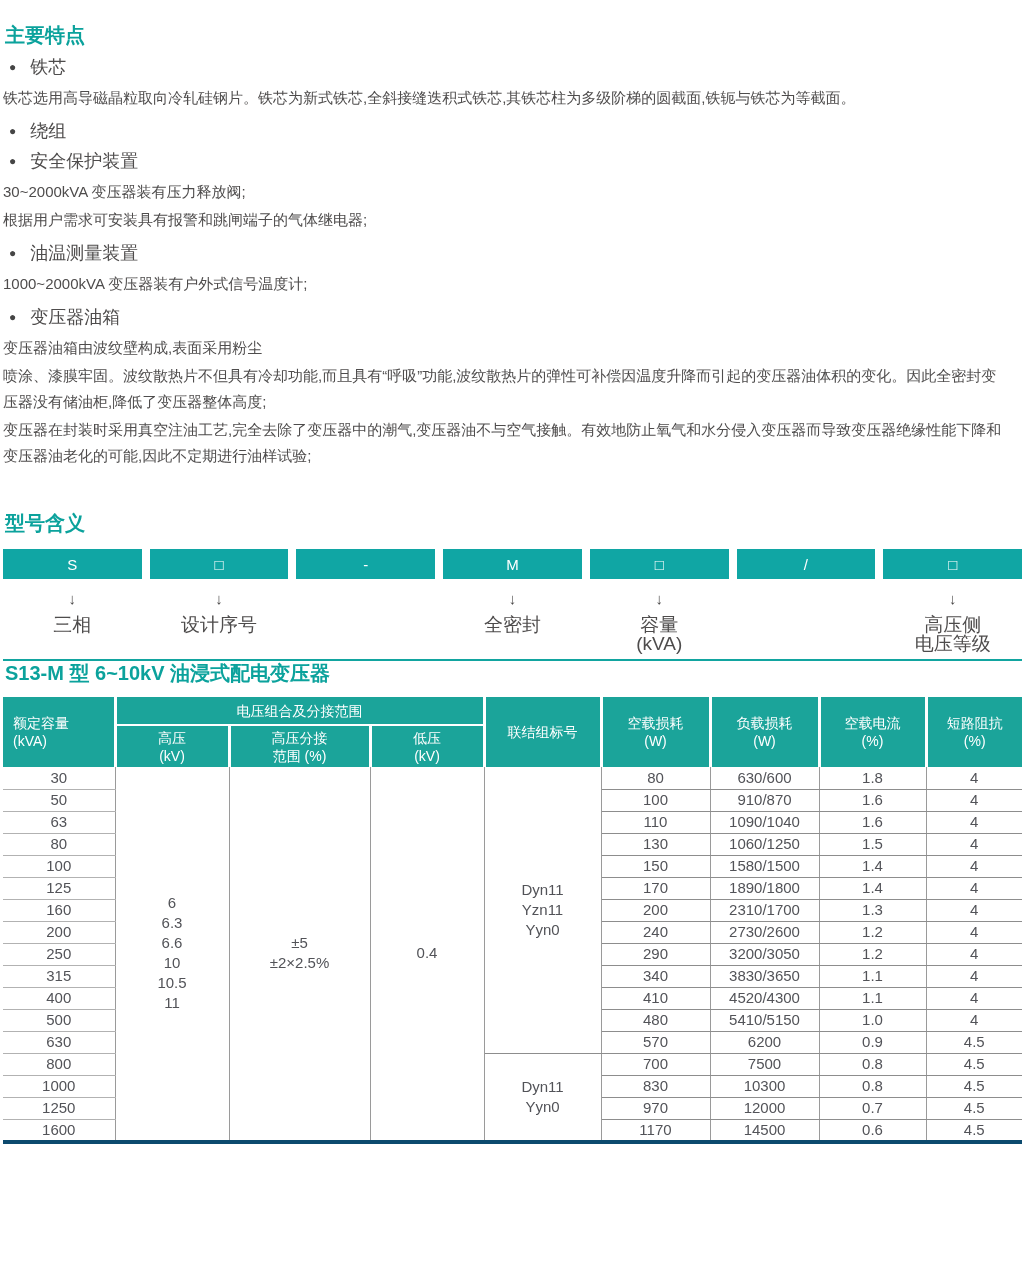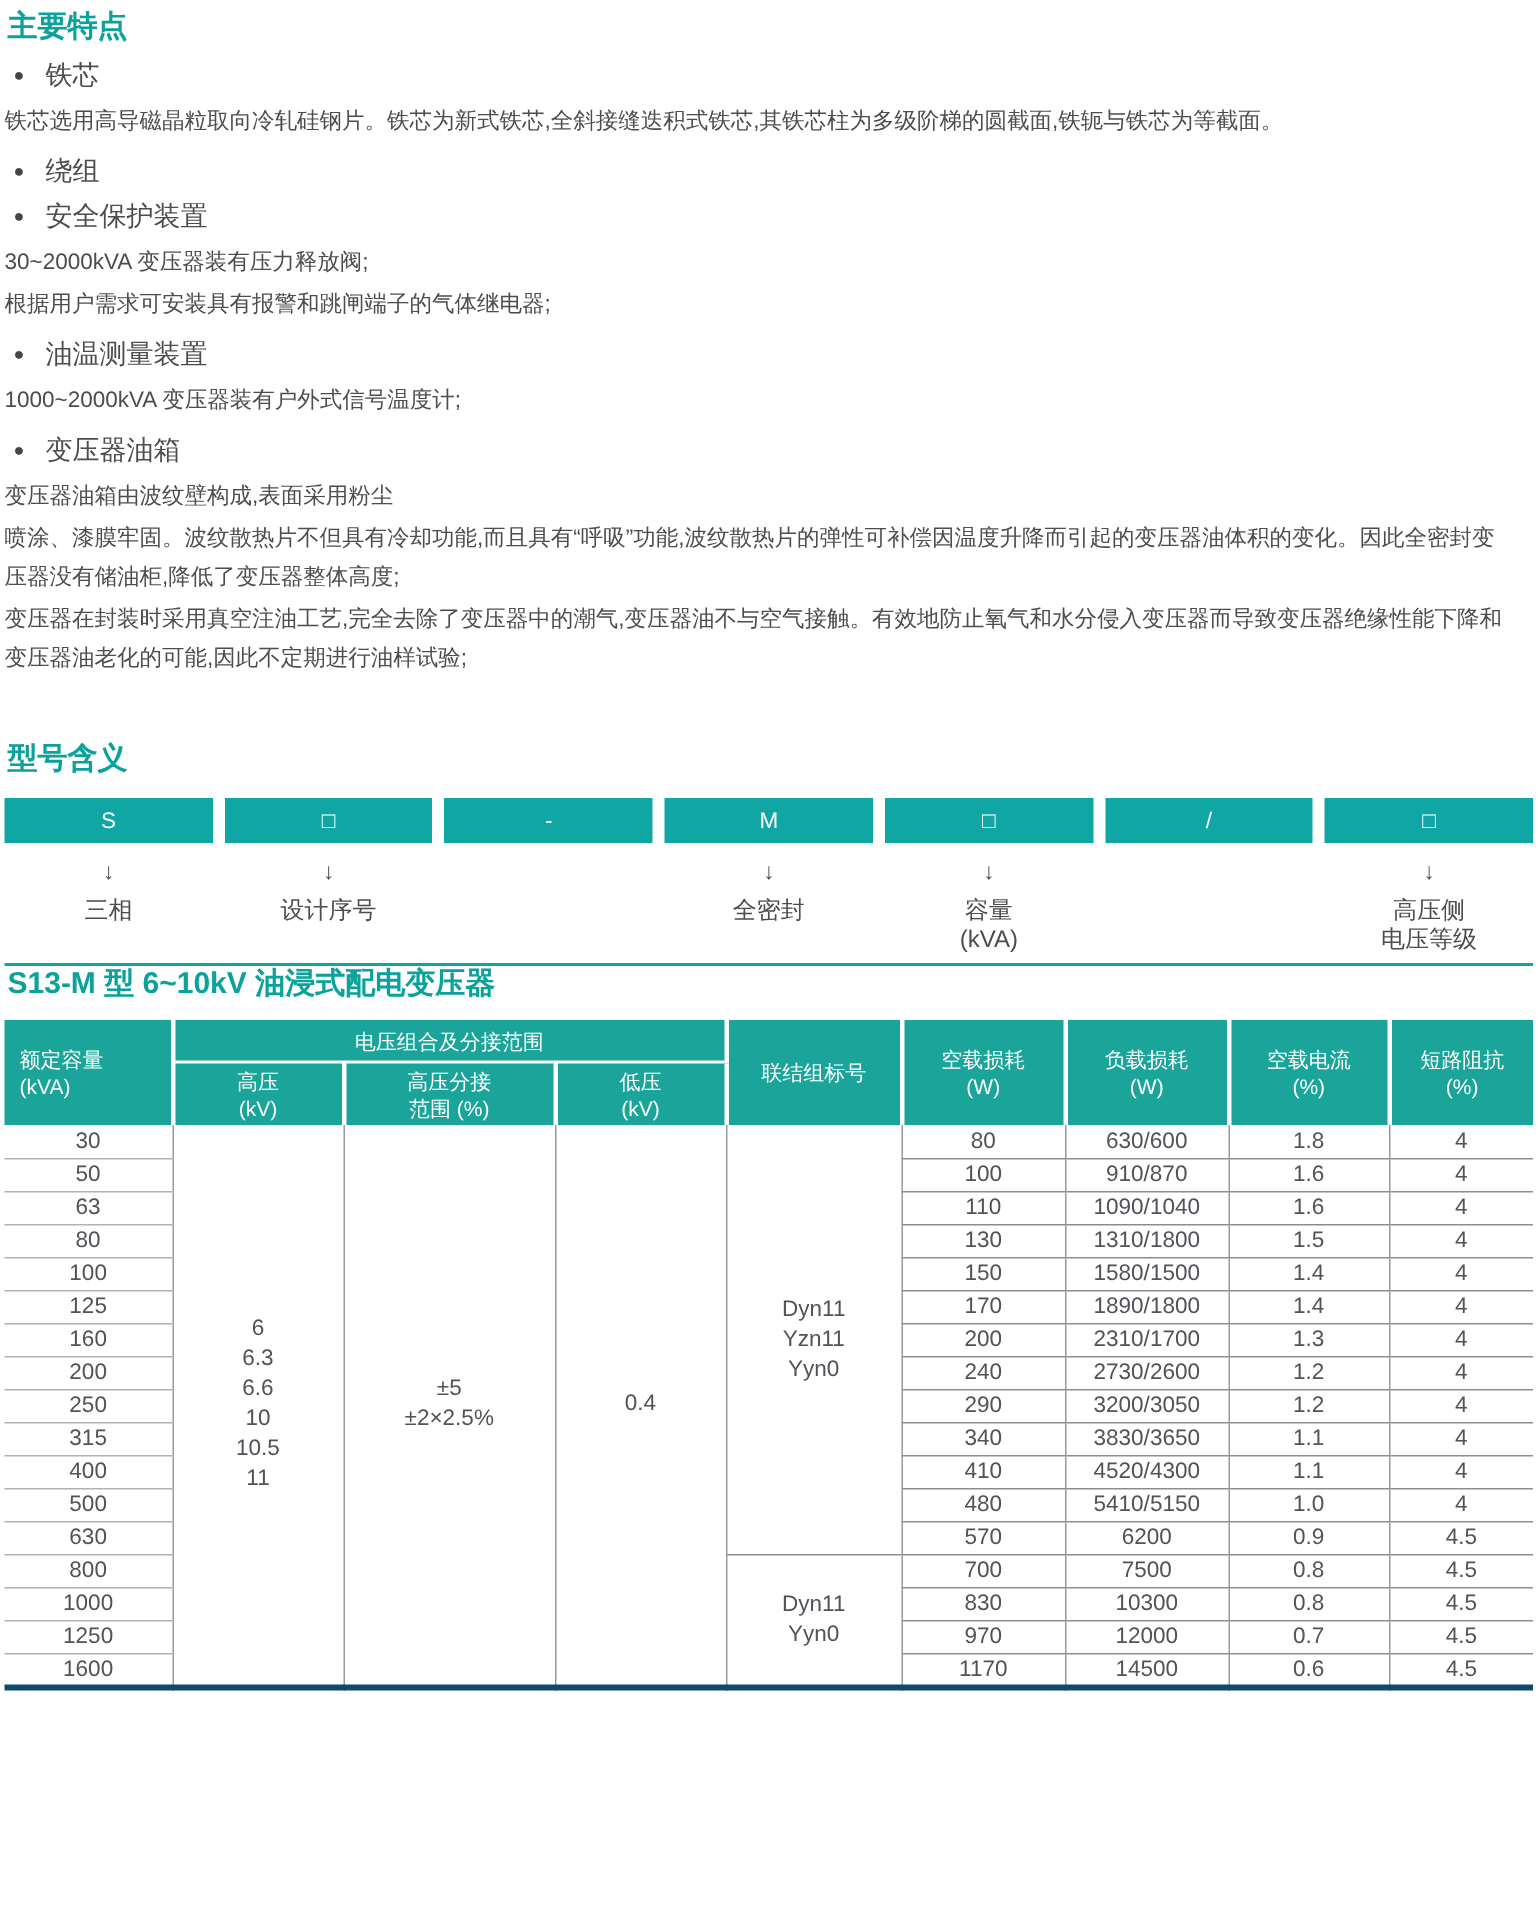--- a/index.html
+++ b/index.html
@@ -2,21 +2,21 @@
 <html style="--heading: #0BA29C; --box: #10A6A4; --rule: #12A5A0; --thbg: #1BA49A; --text: #4E4C4C; --tdtext: #525358;"><head>
 <meta charset="utf-8">
 <style>
   * { box-sizing: border-box; }
   body {
     margin: 0; width: 1025px; height: 1273px; background: #ffffff;
     font-family: "Liberation Sans", "DejaVu Sans", sans-serif;
     overflow: hidden;
     -webkit-font-smoothing: antialiased;
   }
-  .page { padding: 6px 3px 0 3px; }
+  .page { padding: 23px 3px 0 3px; }
 
   h1.section {
     color: var(--heading, #0BA29C); font-size: 20px; font-weight: 700;
     margin: 0 0 0 2px; line-height: 24px;
   }
 
   
   .bullet-row { display: flex; align-items: center; margin: 10px 0 8px 6px; }
   .dot { font-size: 12px; color: #454545; margin-right: 14px; line-height: 20px; }
   .bullet-heading { font-size: 18px; color: var(--text, #4E4C4C); line-height: 20px; }
@@ -25,21 +25,21 @@
   
   .model-section h1 { margin-top: 42px; }
   .model-boxes { display: flex; gap: 8px; margin-top: 14px; }
   .model-box {
     flex: 1; height: 30px; background: var(--box, #10A6A4); color: #fff;
     display: flex; align-items: center; justify-content: center; font-size: 15px;
   }
   .model-legend { display: flex; gap: 8px; margin-top: 10px; }
   .legend-cell { flex: 1; text-align: center; min-height: 64px; }
   .legend-arrow { font-size: 15px; color: #4E4C4C; line-height: 20px; }
-  .legend-label { margin-top: 6px; font-size: 16px; color: var(--text, #4E4C4C); line-height: 19px; white-space: pre-line; }
+  .legend-label { margin-top: 6px; font-size: 19px; color: var(--text, #4E4C4C); line-height: 19px; white-space: pre-line; }
   .model-rule { height: 2px; background: var(--rule, #12A5A0); margin-top: 6px; }
 
   
   .table-title { margin-top: 30px; font-size: 19px; }
   table.spec {
     table-layout: fixed; width: 1019px; border-collapse: collapse;
     margin-top: 12px; border-bottom: 4px solid #0c4a6e;
   }
   table.spec th {
     background: var(--thbg, #1BA49A); color: #fff; font-weight: 400;
@@ -237,21 +237,21 @@
           <tr>
             <td class="cap">63</td>
             <td class="num">110</td>
             <td class="num">1090/1040</td>
             <td class="num">1.6</td>
             <td class="num last">4</td>
           </tr>
           <tr>
             <td class="cap">80</td>
             <td class="num">130</td>
-            <td class="num">1310/1800</td>
+            <td class="num">1060/1250</td>
             <td class="num">1.5</td>
             <td class="num last">4</td>
           </tr>
           <tr>
             <td class="cap">100</td>
             <td class="num">150</td>
             <td class="num">1580/1500</td>
             <td class="num">1.4</td>
             <td class="num last">4</td>
           </tr>

